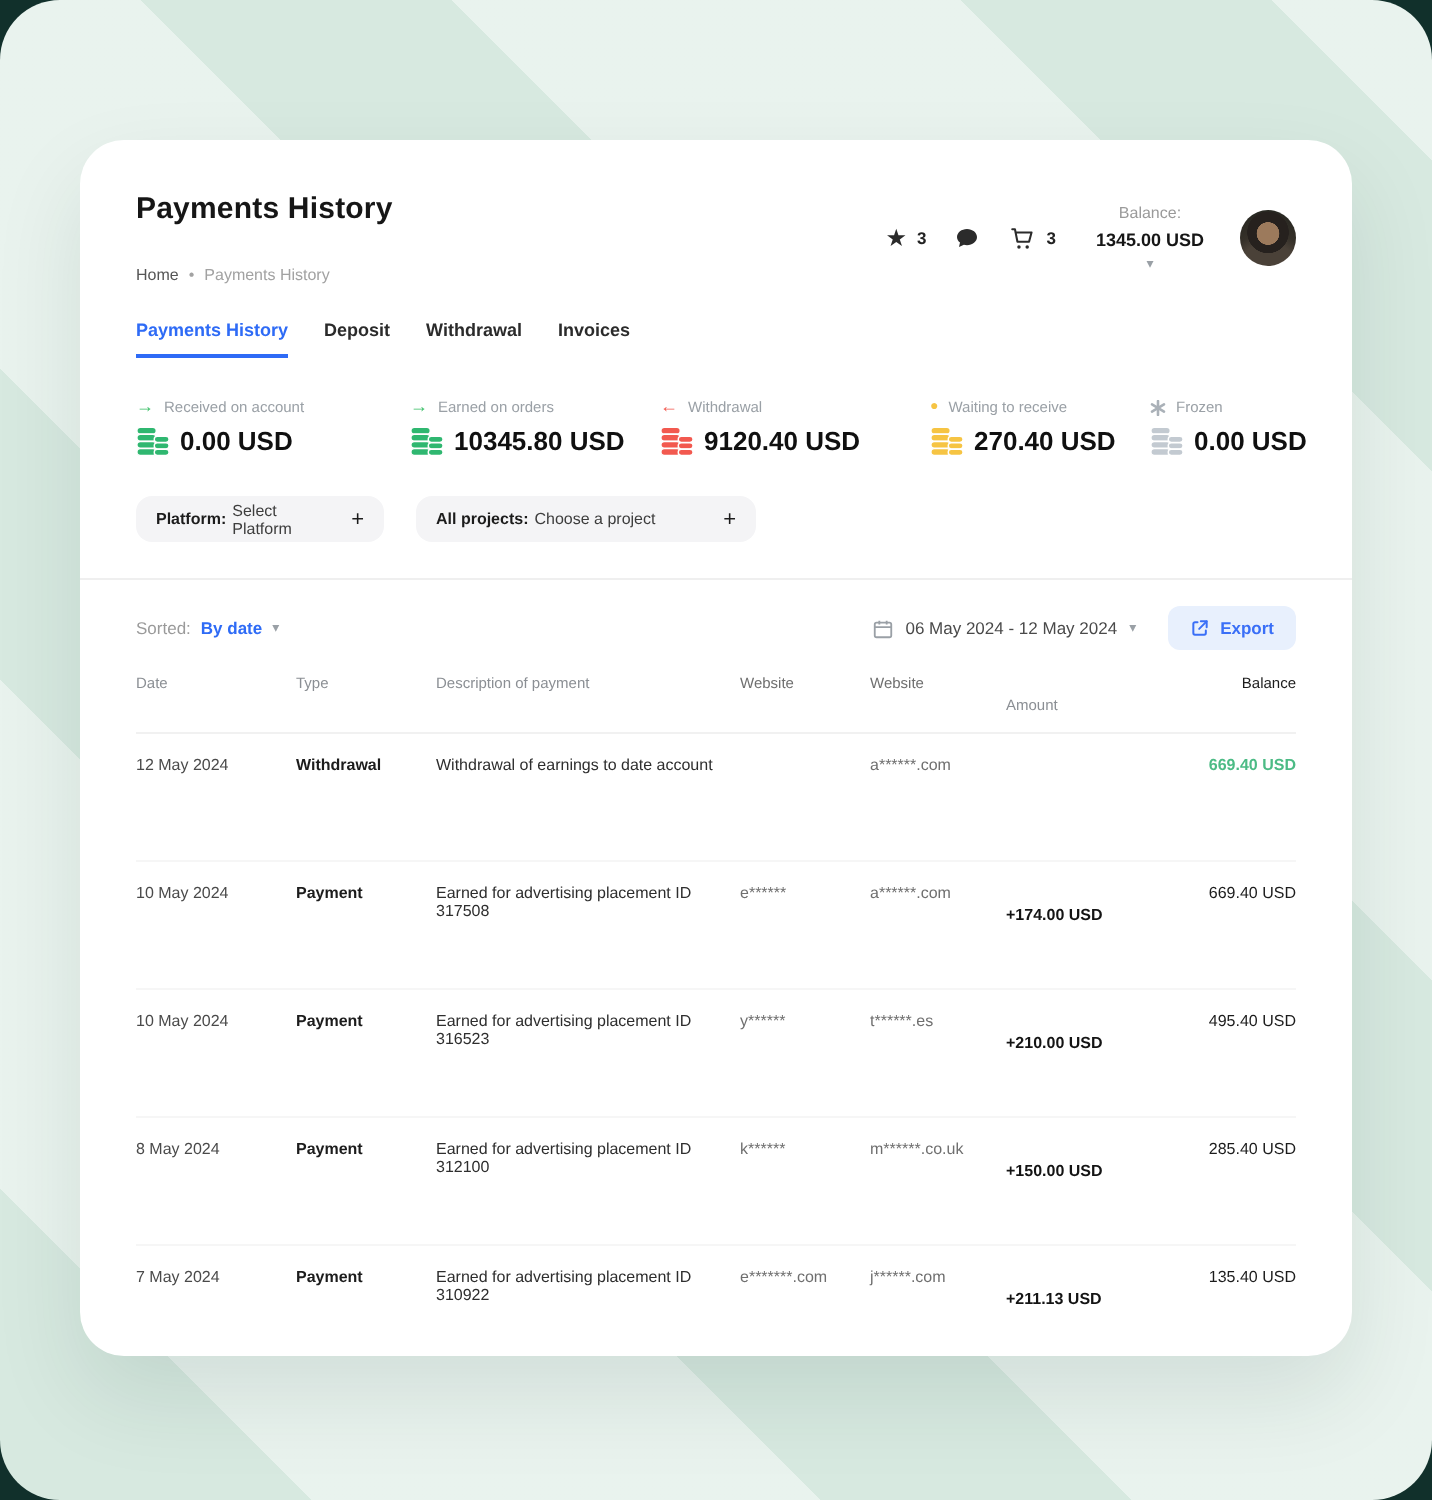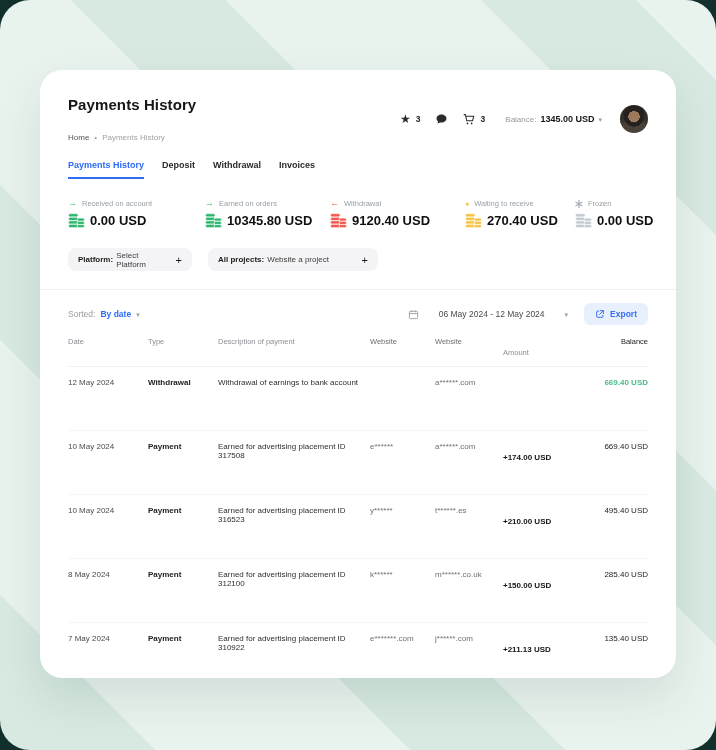--- a/index.html
+++ b/index.html
@@ -29,21 +29,21 @@
   }
   
   .card-header { display:flex; justify-content:space-between; align-items:center; }
   .page-title { font-size:15px; font-weight:700; color:#161616; letter-spacing:0.1px; }
   .breadcrumb { margin-top:20px; font-size:8px; color:#a2a2a2; display:flex; gap:5px; align-items:center; }
   .breadcrumb .home { color:#555; }
   .topbar { display:flex; align-items:center; gap:14px; }
   .ic-group { display:flex; align-items:center; gap:5px; cursor:pointer; }
   .star-glyph { font-size:12px; color:#2b2b2b; line-height:1; }
   .ic-count { font-size:8.5px; font-weight:700; color:#232323; }
-  .balance-group { display:flex; align-items:center; gap:4px; margin-left:6px; cursor:pointer; }
+  .balance-group { display:flex; align-items:center; gap:4px; margin-left:6px; cursor:pointer;flex-direction:column; }
   .balance-label { font-size:8px; color:#9a9a9a; }
   .balance-value { font-size:9px; font-weight:700; color:#161616; }
   .caret { font-size:7px; color:#9aa0a6; line-height:1; }
   .avatar {
     width:28px; height:28px; border-radius:50%; margin-left:4px; cursor:pointer;
     background:
       radial-gradient(circle at 50% 42%, #9c7a5c 0 26%, rgba(0,0,0,0) 27%),
       radial-gradient(circle at 50% 40%, #26211e 0 47%, rgba(0,0,0,0) 48%),
       radial-gradient(circle at 50% 115%, #4a4138 0 45%, #353029 60%, #23251f 100%);
   }
@@ -68,21 +68,21 @@
   .chip-plus { margin-left:auto; padding-left:22px; font-size:11px; color:#1c1c1c; }
   .chip.platform { width:124px; }
   .chip.projects { width:170px; }
   .divider { height:1px; background:#efefef; margin:18px -28px 0; }
   
   .controls { margin-top:13px; display:flex; justify-content:space-between; align-items:center; }
   .sorted { display:flex; align-items:center; gap:5px; font-size:8.5px; }
   .sorted-label { color:#9a9a9a; }
   .sorted-value { color:#2e6bf6; font-weight:700; cursor:pointer; }
   .controls-right { display:flex; align-items:center; gap:16px; }
-  .daterange { display:flex; align-items:center; gap:20px; font-size:8.5px; color:#4a4a4a; cursor:pointer; }
+  .daterange { display:flex; align-items:center; gap:6px; font-size:8.5px; color:#4a4a4a; cursor:pointer; }
   .export-btn { display:flex; align-items:center; gap:5px; background:#e8f0fd; border:none; border-radius:6px; padding:6px 11px; font-size:8.5px; font-weight:600; color:#3a6ff7; cursor:pointer; font-family:inherit; }
   
   .table { margin-top:12px; }
   .thead { display:flex; font-size:7.5px; color:#8b8f94; padding-bottom:9px; border-bottom:1px solid #f1f1f1; }
   .trow { display:flex; height:64px; padding-top:11px; border-bottom:1px solid #f6f6f6; font-size:8px; }
   .trow:last-child { border-bottom:none; }
   .c-date { width:80px; color:#4a4a4a; }
   .c-type { width:70px; font-weight:700; color:#1c1c1c; }
   .c-desc { width:152px; color:#2e2e2e; padding-right:8px; }
   .c-web1 { width:65px; color:#6f6f6f; }
@@ -252,21 +252,21 @@
     </div>
 
   <div class="filters" id="filters">
       <div class="chip platform">
         <span class="chip-label">Platform:</span>
         <span class="chip-value">Select Platform</span>
         <span class="chip-plus">+</span>
       </div>
       <div class="chip projects">
         <span class="chip-label">All projects:</span>
-        <span class="chip-value">Website a project</span>
+        <span class="chip-value">Choose a project</span>
         <span class="chip-plus">+</span>
       </div>
     </div>
 
   <div class="divider"></div>
 
   <div class="controls">
     <div class="sorted">
       <span class="sorted-label">Sorted:</span>
       <span class="sorted-value">By date</span>
@@ -299,21 +299,21 @@
         <div class="c-desc">Description of payment</div>
         <div class="c-web1">Website</div>
         <div class="c-web2">Website</div>
         <div class="c-amt">Amount</div>
         <div class="c-bal">Balance</div>
       </div>
     <div id="tbody">
         <div class="trow">
           <div class="c-date">12 May 2024</div>
           <div class="c-type">Withdrawal</div>
-          <div class="c-desc">Withdrawal of earnings to bank account</div>
+          <div class="c-desc">Withdrawal of earnings to date account</div>
           <div class="c-web1"></div>
           <div class="c-web2">a******.com</div>
           <div class="c-amt"></div>
           <div class="c-bal" style="color: rgb(76, 187, 133); font-weight: 700;">669.40 USD</div>
         </div>
         <div class="trow">
           <div class="c-date">10 May 2024</div>
           <div class="c-type">Payment</div>
           <div class="c-desc">Earned for advertising placement ID 317508</div>
           <div class="c-web1">e******</div>

